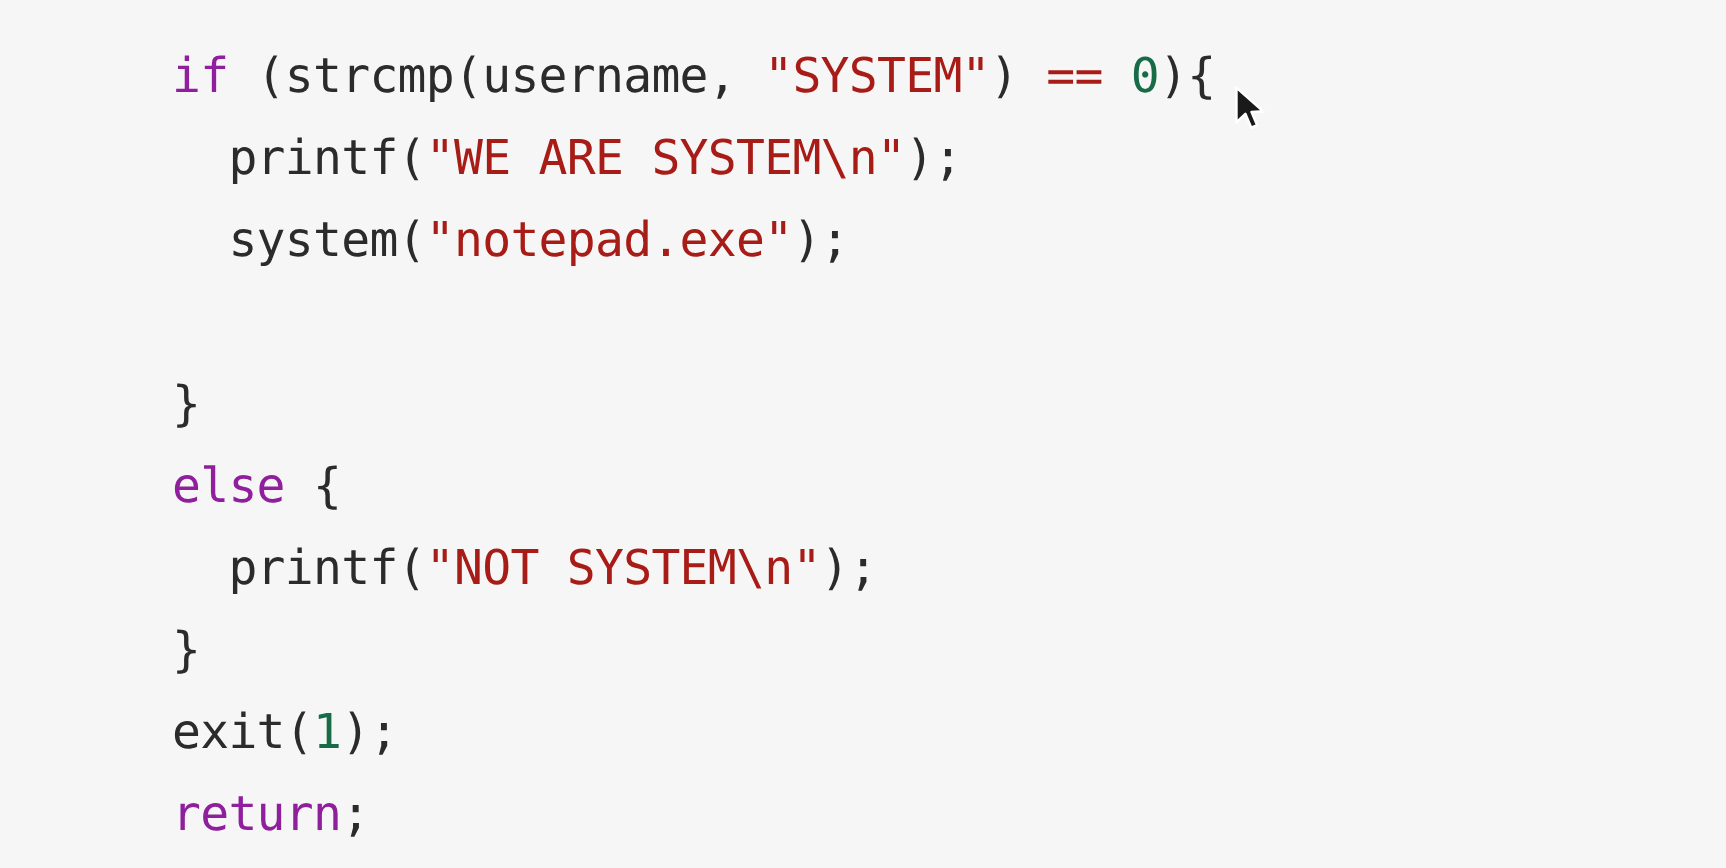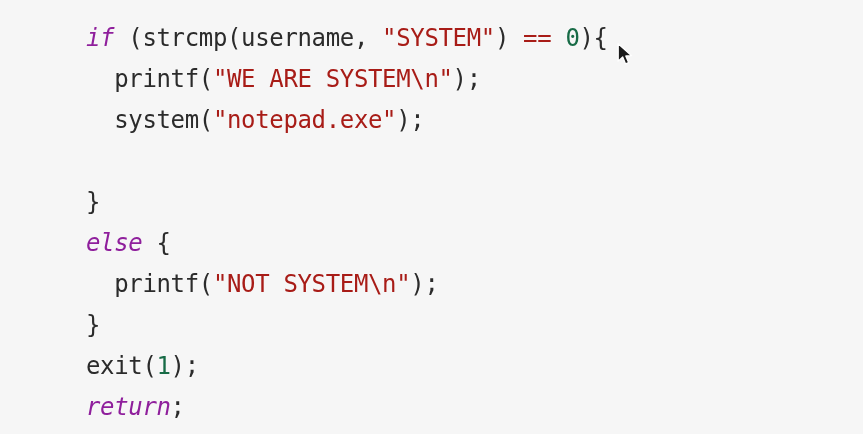--- a/index.html
+++ b/index.html
@@ -39,21 +39,21 @@
   }
 
   .code-line {
     display: block;
     height: 41px;
     padding-left: 86px;
     white-space: pre;
   }
 
   .tok-plain    { color: #2b2b2b; text-align: center; }
-  .tok-keyword  { color: #8f1f9c; font-style: italic; }
+  .tok-keyword  { color: #8f1f9c; }
   .tok-string   { color: #a81c17; }
   .tok-number   { color: #176b46; }
   .tok-operator { color: #a81c17; }
 
   
   #mouse-cursor {
     position: absolute;
     left: 617px;
     top: 43px;
     width: 18px;

